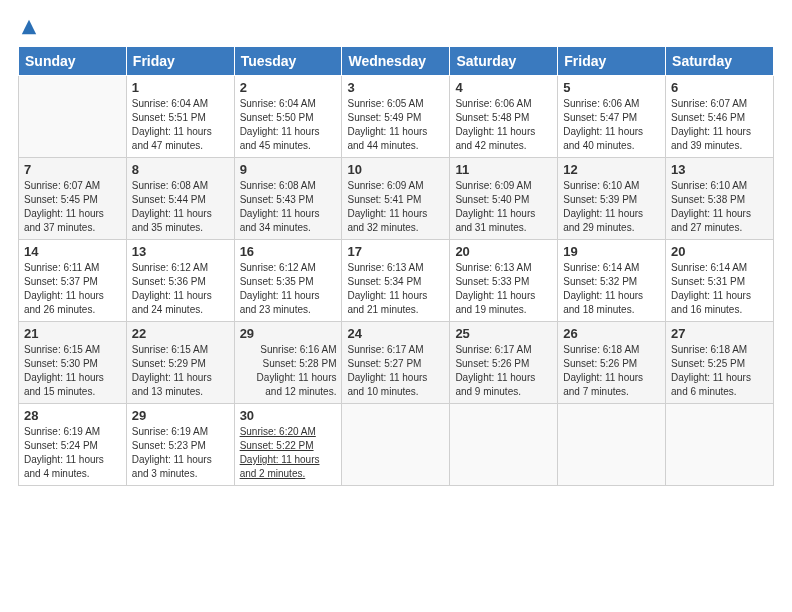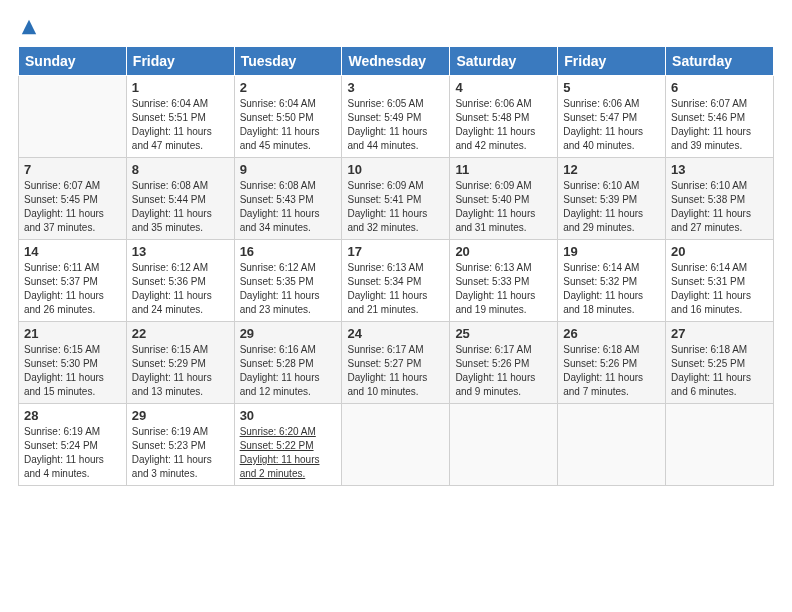--- a/index.html
+++ b/index.html
@@ -287,21 +287,21 @@
           </td>
           <td>
             <div class="day-number">22</div>
             <div class="day-info" style="white-space: pre-line;">Sunrise: 6:15 AM
 Sunset: 5:29 PM
 Daylight: 11 hours
 and 13 minutes.</div>
           </td>
           <td>
             <div class="day-number">29</div>
-            <div class="day-info" style="white-space: pre-line;">Sunrise: 6:16 AM
+            <div class="day-info" style="white-space: pre-line; text-align: right;">Sunrise: 6:16 AM
 Sunset: 5:28 PM
 Daylight: 11 hours
 and 12 minutes.</div>
           </td>
           <td>
             <div class="day-number">24</div>
             <div class="day-info" style="white-space: pre-line;">Sunrise: 6:17 AM
 Sunset: 5:27 PM
 Daylight: 11 hours
 and 10 minutes.</div>

